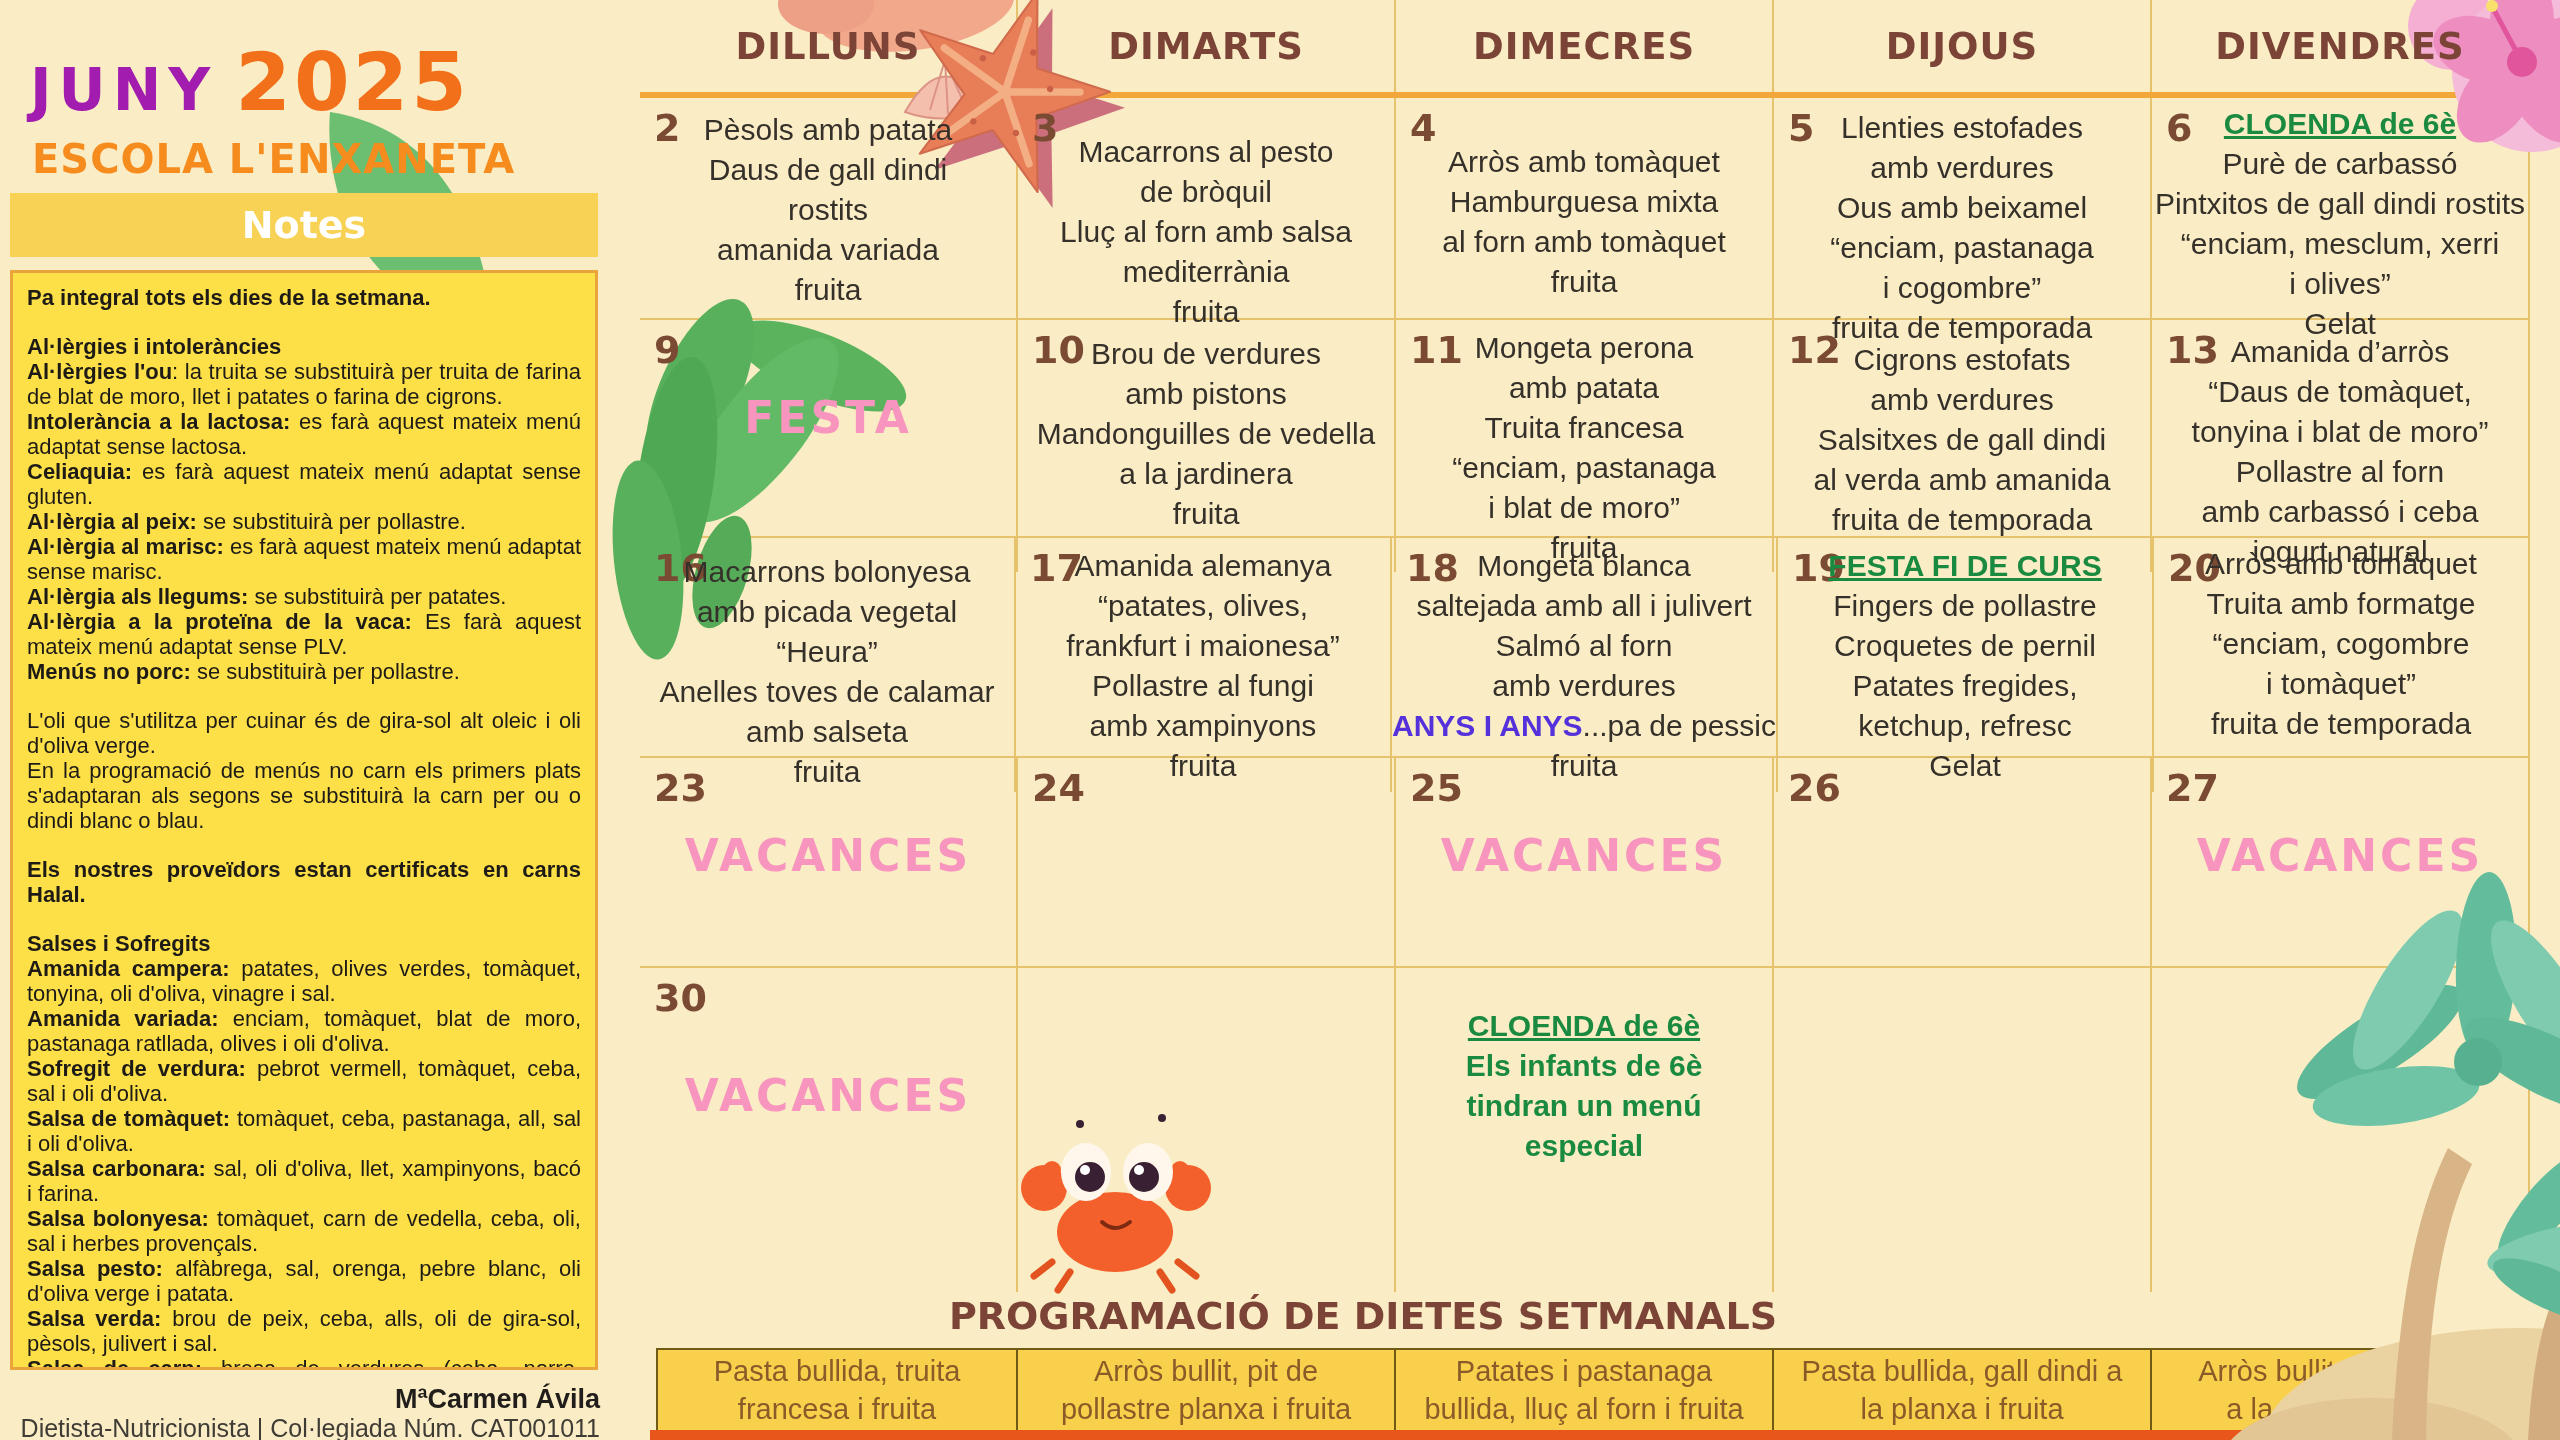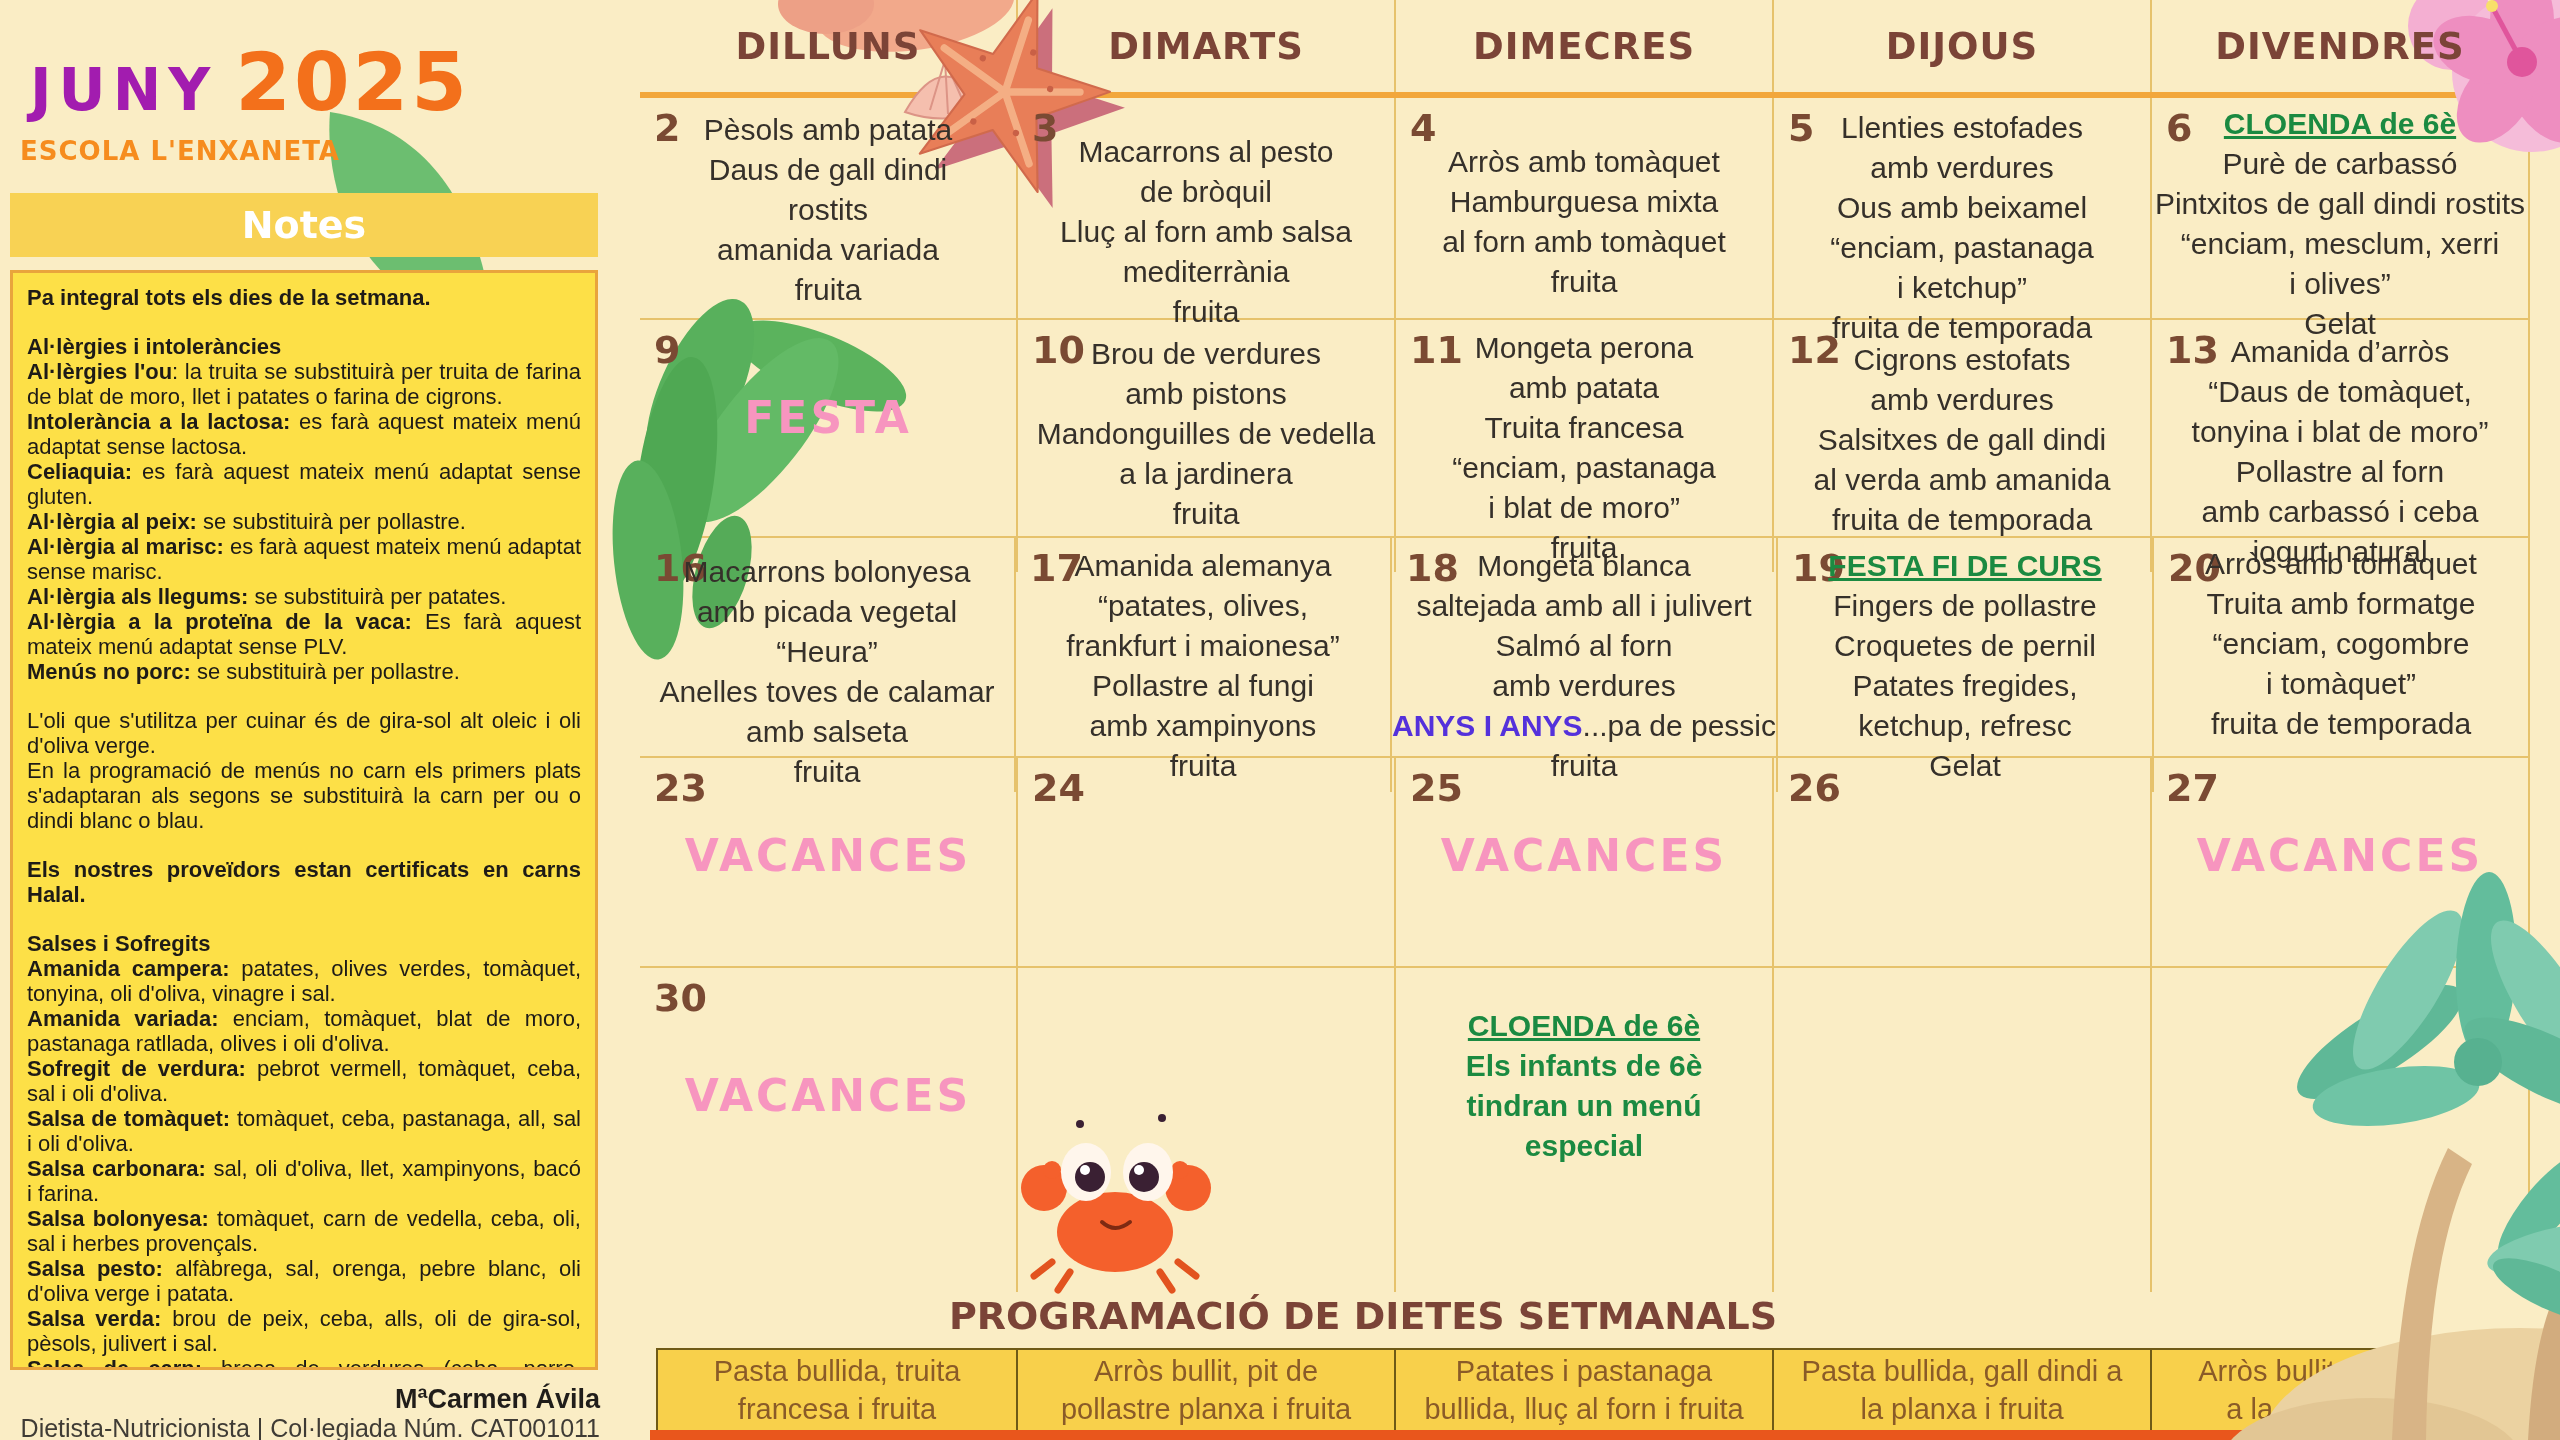--- a/index.html
+++ b/index.html
@@ -5,21 +5,21 @@
   html,body{margin:0;padding:0;}
   body{width:2560px;height:1440px;background:#FAEDC5;font-family:"Liberation Sans",sans-serif;}
   #root{position:relative;width:2560px;height:1440px;overflow:hidden;background:#FAEDC5;}
   #deco{position:absolute;left:0;top:0;z-index:2;pointer-events:none;}
 
   
   #sidebar{position:absolute;left:0;top:0;width:640px;height:1440px;}
   #title-row{position:absolute;left:30px;top:36px;z-index:3;white-space:nowrap;font-family:"DejaVu Sans",sans-serif;}
   #month{font-size:58px;font-weight:700;letter-spacing:7px;color:#a21caf;vertical-align:baseline;}
   #year{font-size:80px;font-weight:800;letter-spacing:3px;color:#F3701B;margin-left:18px;vertical-align:baseline;}
-  #school{position:absolute;left:20px;top:136px;z-index:3;font-size:26px;font-weight:bold;letter-spacing:1px;color:#F68C1E;font-family:"DejaVu Sans",sans-serif;}
+  #school{position:absolute;left:32px;top:136px;z-index:3;font-size:40px;font-weight:bold;letter-spacing:1px;color:#F68C1E;font-family:"DejaVu Sans",sans-serif;}
   #notes-band{position:absolute;left:10px;top:193px;width:588px;height:64px;z-index:3;background:#F8D254;display:flex;align-items:center;justify-content:center;}
   #notes-band span{color:#FFFFFF;font-size:38px;font-weight:bold;font-family:"DejaVu Sans",sans-serif;}
   #notes-box{position:absolute;left:10px;top:270px;width:588px;height:1100px;z-index:3;box-sizing:border-box;background:#fde047;border:3px solid #E9A43C;padding:12px 14px;overflow:hidden;}
   .note{margin:0;font-size:22px;line-height:25px;color:#1E1B17;text-align:justify;}
   .note b{font-weight:bold;}
   .note.gap{margin-bottom:24px;}
   #author{position:absolute;right:40px;top:1384px;z-index:3;font-size:27px;font-weight:bold;color:#201D1A;}
   #credential{position:absolute;right:40px;top:1414px;z-index:3;font-size:25px;color:#3F3B35;}
 
   
@@ -140,21 +140,21 @@
               <div class="menu-line">fruita</div>
             </div>
           </div>
           <div class="cell">
             <div class="num">5</div>
             <div class="cell-content" style="padding-top: 10px;">
               <div class="menu-line">Llenties estofades</div>
               <div class="menu-line">amb verdures</div>
               <div class="menu-line">Ous amb beixamel</div>
               <div class="menu-line">“enciam, pastanaga</div>
-              <div class="menu-line">i ketchup”</div>
+              <div class="menu-line">i cogombre”</div>
               <div class="menu-line">fruita de temporada</div>
             </div>
           </div>
           <div class="cell">
             <div class="num">6</div>
             <div class="cell-content" style="padding-top: 6px;">
               <div class="menu-line s-green-u">CLOENDA de 6è</div>
               <div class="menu-line">Purè de carbassó</div>
               <div class="menu-line">Pintxitos de gall dindi rostits</div>
               <div class="menu-line">“enciam, mesclum, xerri</div>

